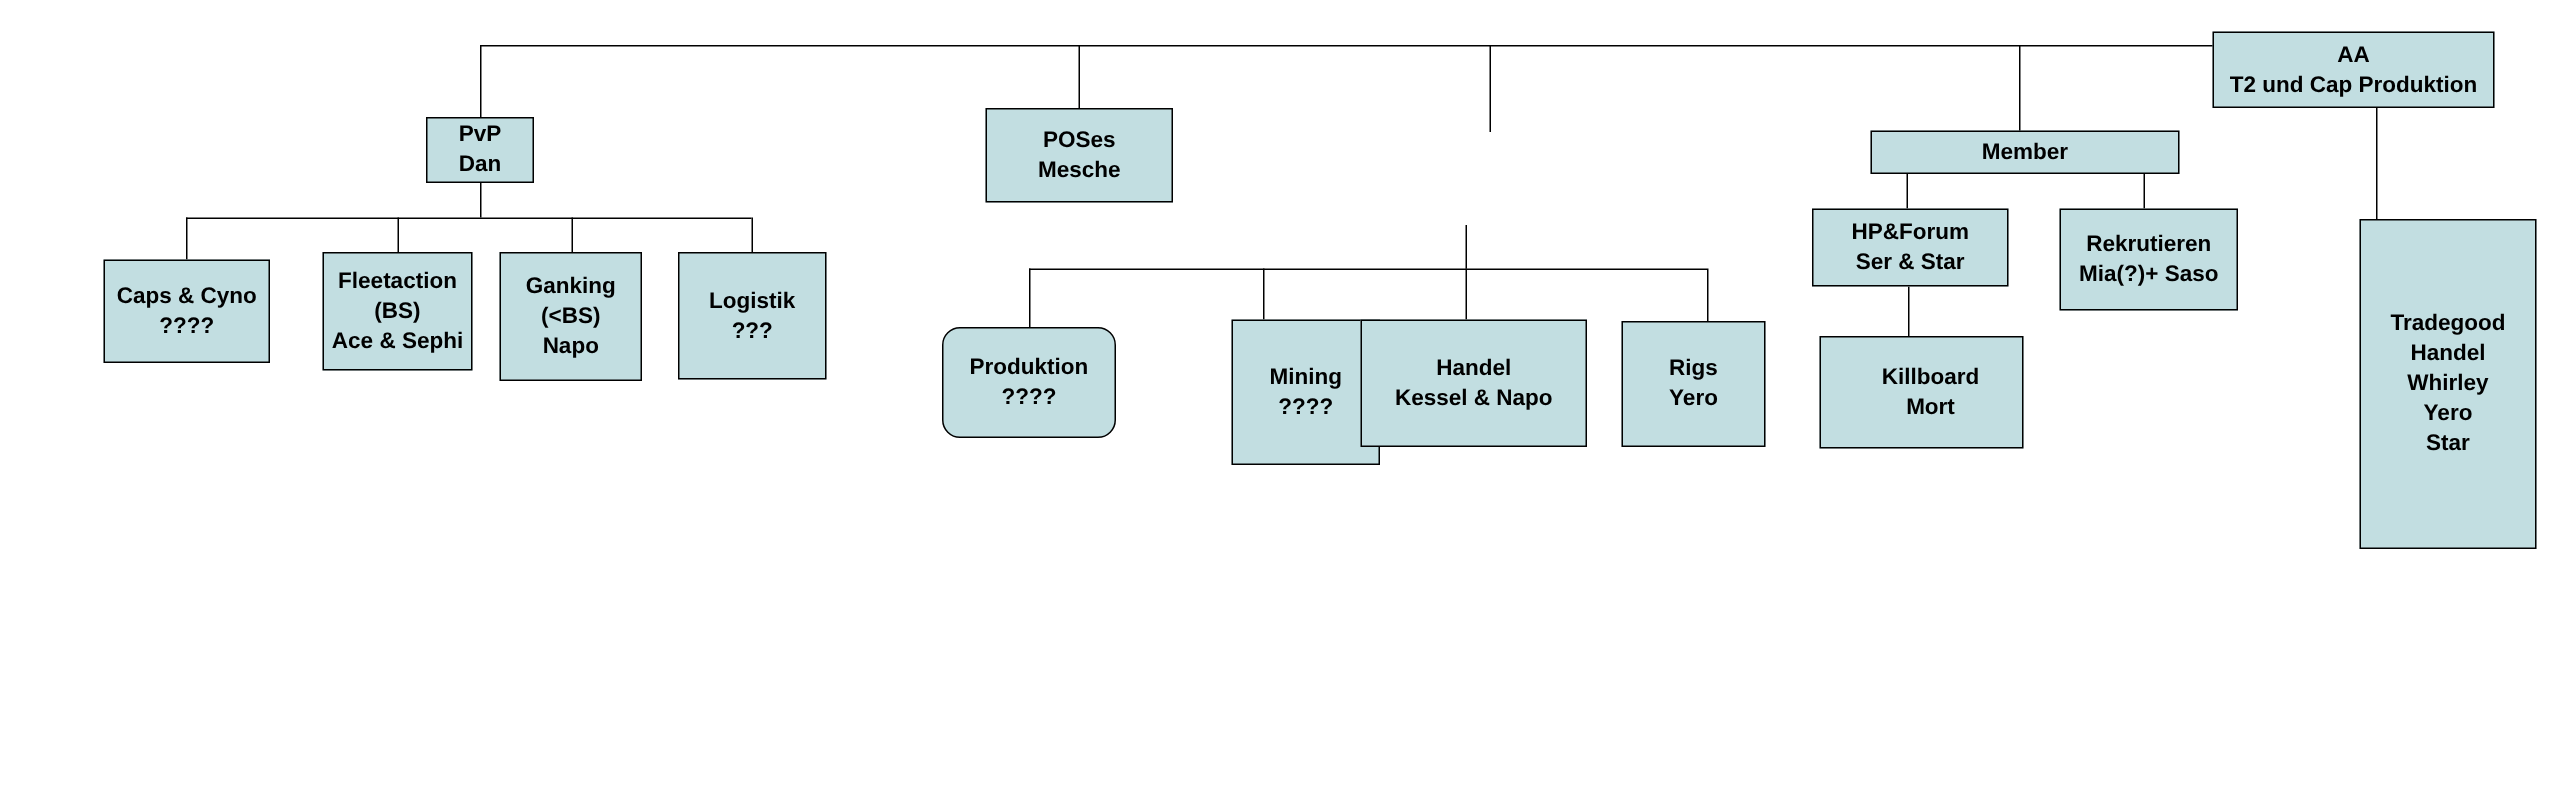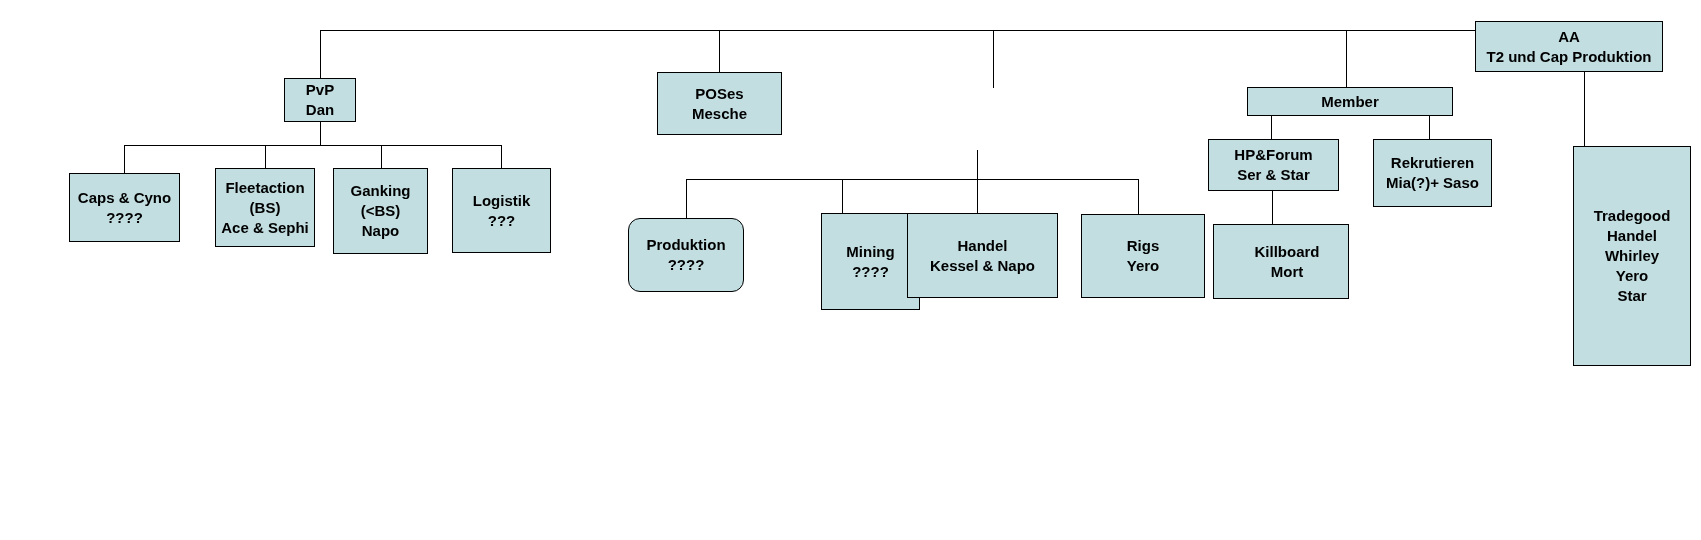--- a/index.html
+++ b/index.html
@@ -124,21 +124,21 @@
   <div class="node" style="left:793px; top:213px; width:99px; height:97px;margin-left:28px;">
     <div>Mining</div>
     <div>????</div>
   </div>
 
   <div class="node" style="left:907px; top:213px; width:151px; height:85px;">
     <div>Handel</div>
     <div>Kessel &amp; Napo</div>
   </div>
 
-  <div class="node" style="left:1081px; top:214px; width:124px; height:84px;">
+  <div class="node" style="left:1081px; top:214px; width:96px; height:84px;">
     <div>Rigs</div>
     <div>Yero</div>
   </div>
 
   <div class="node" style="left:1208px; top:139px; width:131px; height:52px;">
     <div>HP&amp;Forum</div>
     <div>Ser &amp; Star</div>
   </div>
 
   <div class="node" style="left:1373px; top:139px; width:119px; height:68px;">

